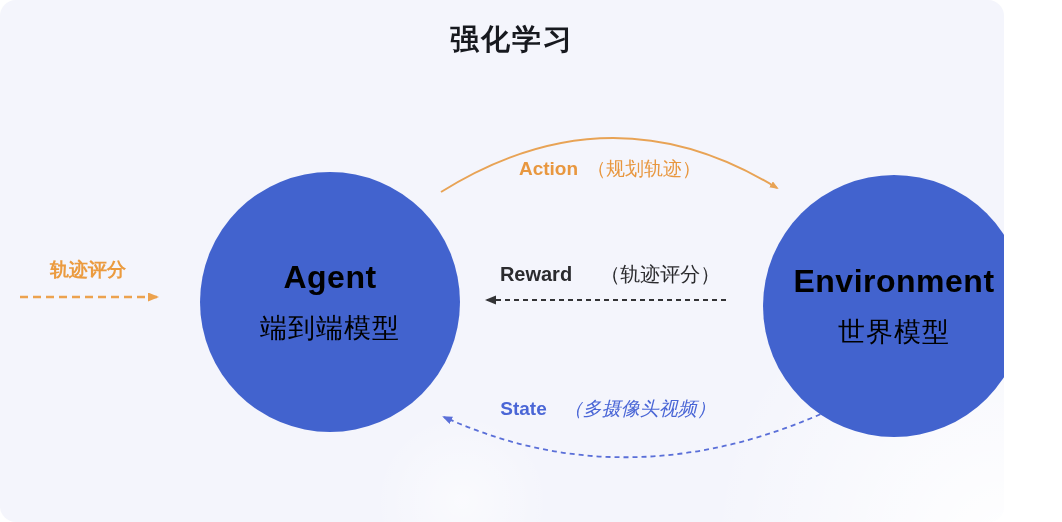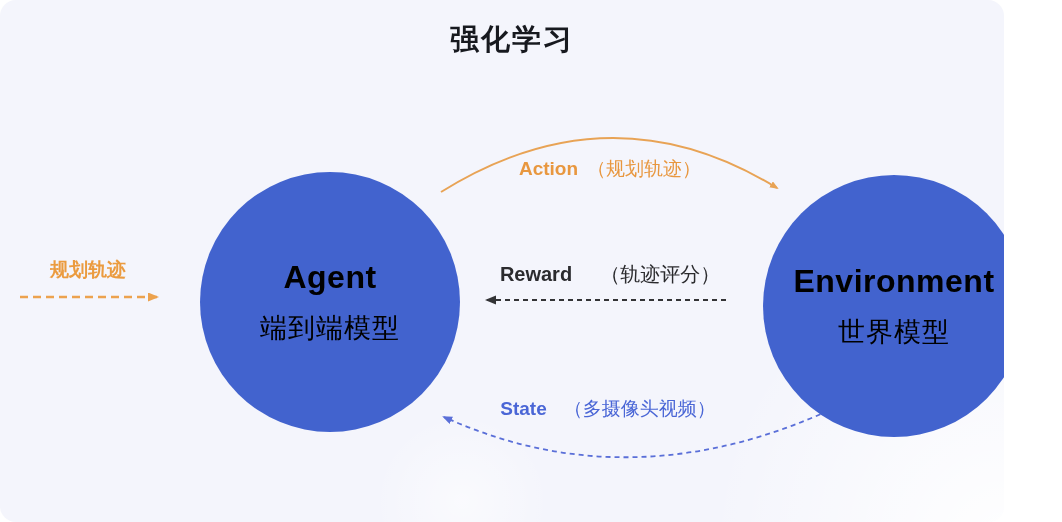--- a/index.html
+++ b/index.html
@@ -32,21 +32,21 @@
     position:absolute;transform:translateX(-50%);
     display:flex;align-items:baseline;white-space:nowrap;
     font-size:19px;font-weight:600;
   }
   .edge-label .detail{font-weight:500;}
   .label-action{left:610px;top:156px;color:#E8973F;}
   .label-action .detail{margin-left:9px;}
   .label-reward{left:610px;top:261px;color:#2B2B2E;font-size:20px;}
   .label-reward .detail{margin-left:28px;}
   .label-state{left:608px;top:396px;color:#4A66D6;}
-  .label-state .detail{margin-left:17px;}
+  .label-state .detail{margin-left:17px;font-style:italic;}
   .label-cold{left:88px;top:257px;color:#EB9B3F;font-weight:700;}
   svg.arrows{position:absolute;left:0;top:0;width:1062px;height:522px;pointer-events:none;}
 </style>
 </head>
 <body>
 
 <div class="canvas">
 
   <div class="title">强化学习</div>
 
@@ -94,16 +94,16 @@
     <span>Reward</span>
     <span class="detail">（轨迹评分）</span>
   </div>
 
   <div class="edge-label label-state">
     <span>State</span>
     <span class="detail">（多摄像头视频）</span>
   </div>
 
   <div class="edge-label label-cold">
-    <span>规划轨迹</span>
+    <span>轨迹评分</span>
   </div>
 
 </div>
 
 </body></html>

